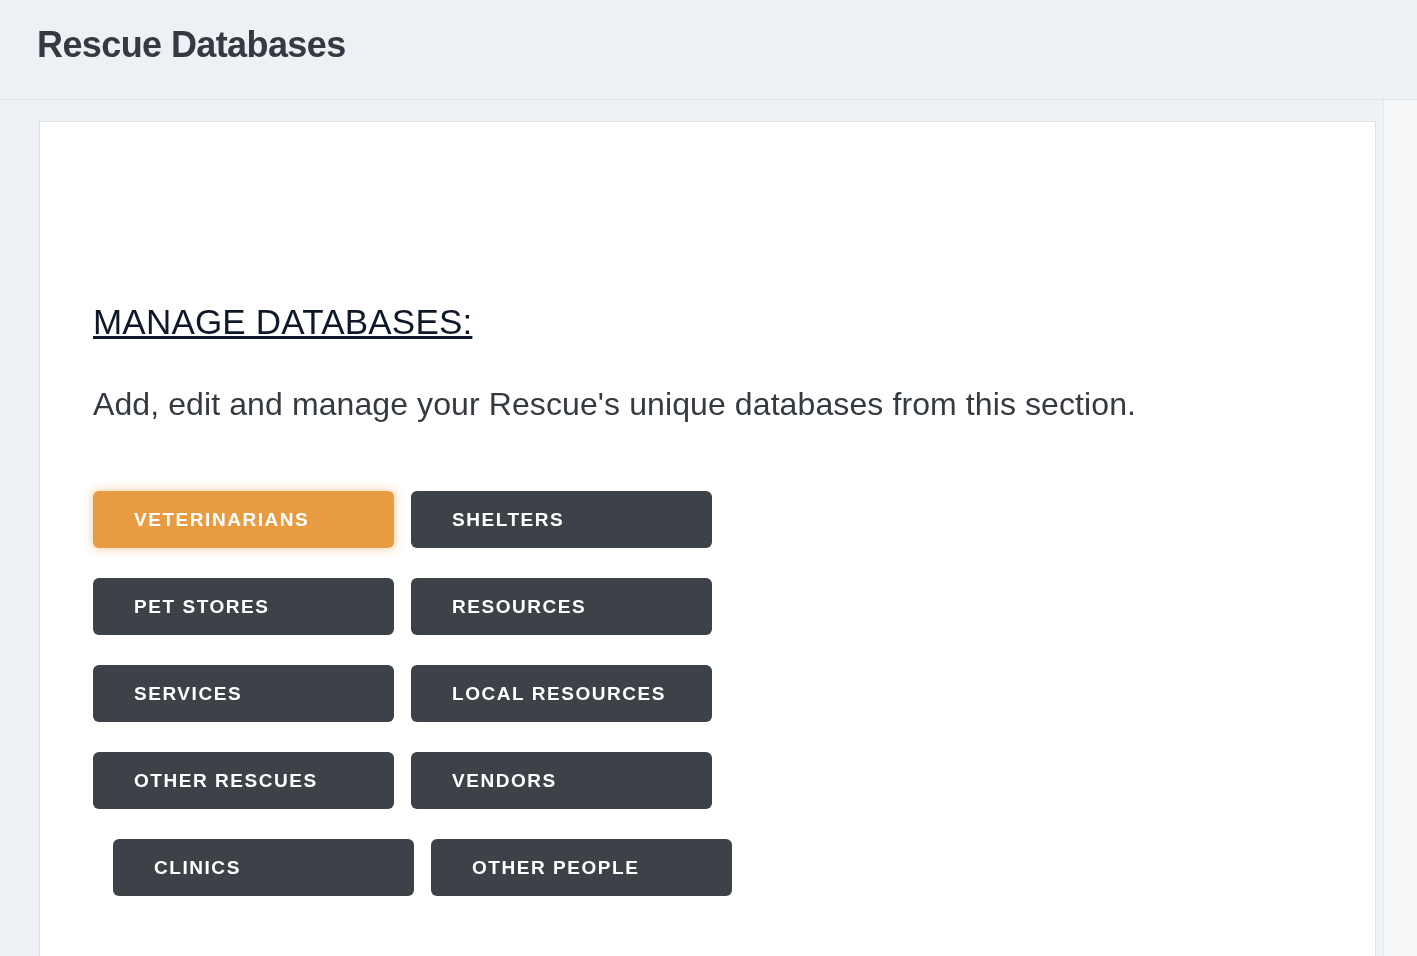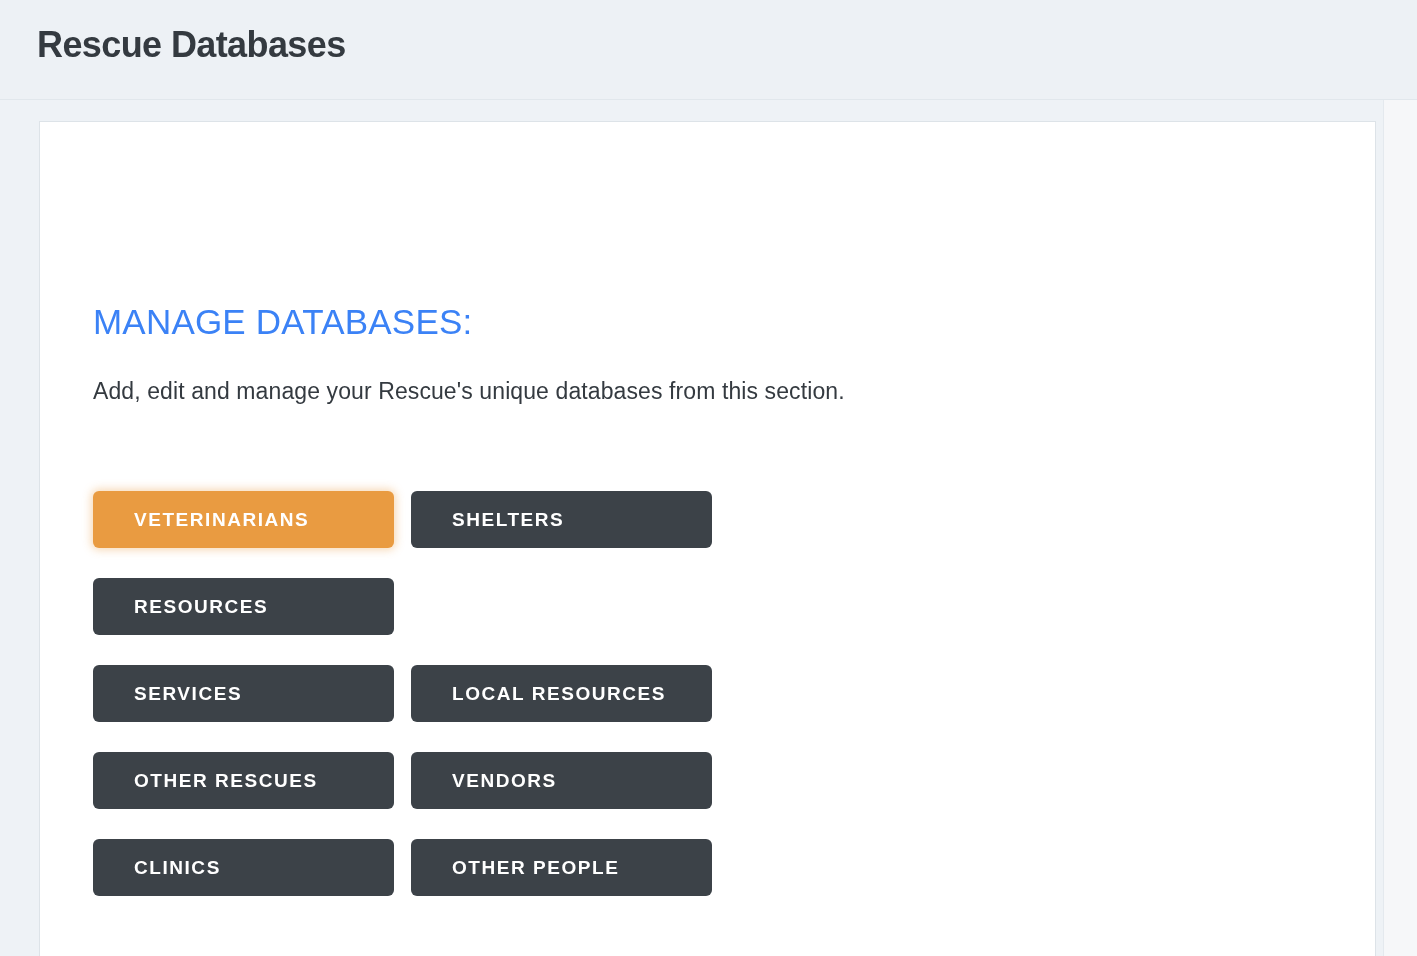--- a/index.html
+++ b/index.html
@@ -73,51 +73,52 @@
     border-bottom: none;
     overflow: hidden;
   }
 
   .section-heading {
     position: absolute;
     left: 53px;
     top: 180px;
     font-size: 35px;
     font-weight: 300;
-    color: #3b82f6;
+    color: #0f172a;
     letter-spacing: 0.2px;
     white-space: nowrap;
+    text-decoration: underline;
   }
 
   .section-desc {
     position: absolute;
     left: 53px;
-    top: 256px;
-    font-size: 23px;
+    top: 264px;
+    font-size: 32px;
     font-weight: 400;
     color: #343a40;
     letter-spacing: 0.1px;
     white-space: nowrap;
   }
 
   
   .db-grid {
     position: absolute;
     left: 53px;
     top: 369px;
     width: 768px;
   }
 
   .db-row {
     display: flex;
     gap: 17px;
     margin-bottom: 30px;
   }
 
-  .db-row:last-child { margin-bottom: 0; }
+  .db-row:last-child { margin-bottom: 0; margin-left: 20px; }
 
   .db-button {
     width: 301px;
     height: 57px;
     border: none;
     border-radius: 6px;
     background: #3c4248;
     color: #ffffff;
     font-family: "Liberation Sans", sans-serif;
     font-size: 19px;
@@ -154,20 +155,21 @@
   <p class="section-desc">Add, edit and manage your Rescue's unique databases from this section.</p>
 
   <div class="db-grid">
 
     <div class="db-row">
       <button class="db-button is-active">VETERINARIANS</button>
       <button class="db-button">SHELTERS</button>
     </div>
 
     <div class="db-row">
+      <button class="db-button">PET STORES</button>
       <button class="db-button">RESOURCES</button>
     </div>
 
     <div class="db-row">
       <button class="db-button">SERVICES</button>
       <button class="db-button">LOCAL RESOURCES</button>
     </div>
 
     <div class="db-row">
       <button class="db-button">OTHER RESCUES</button>

